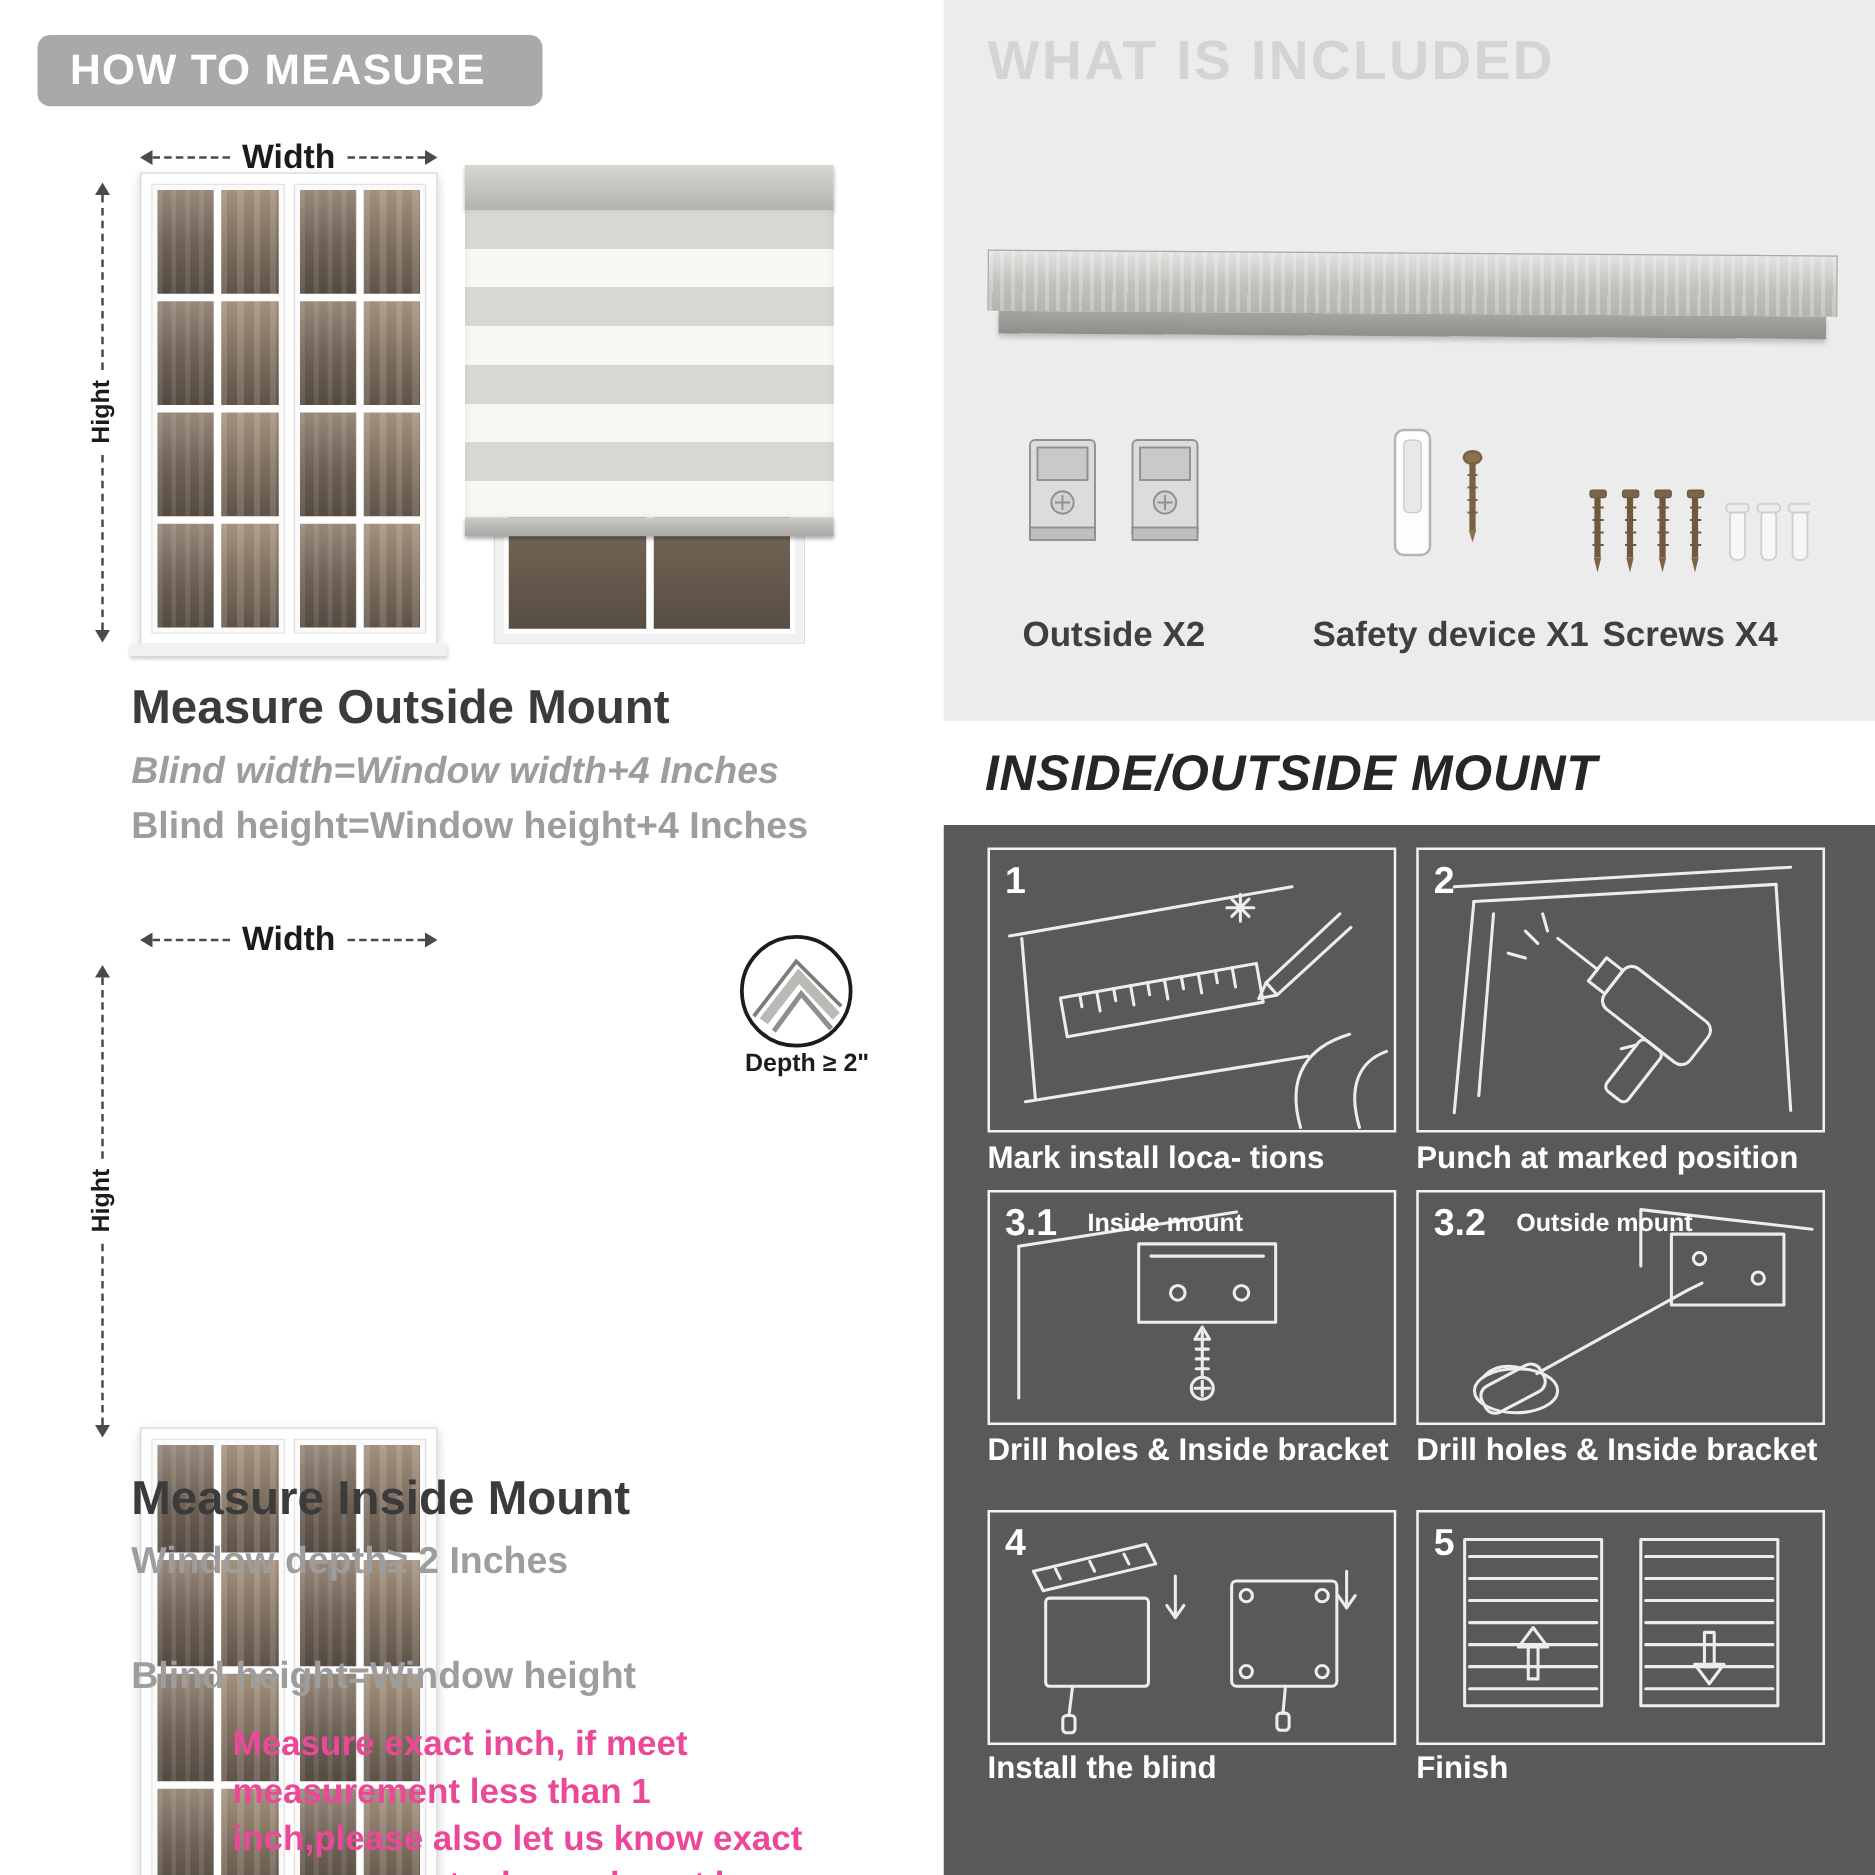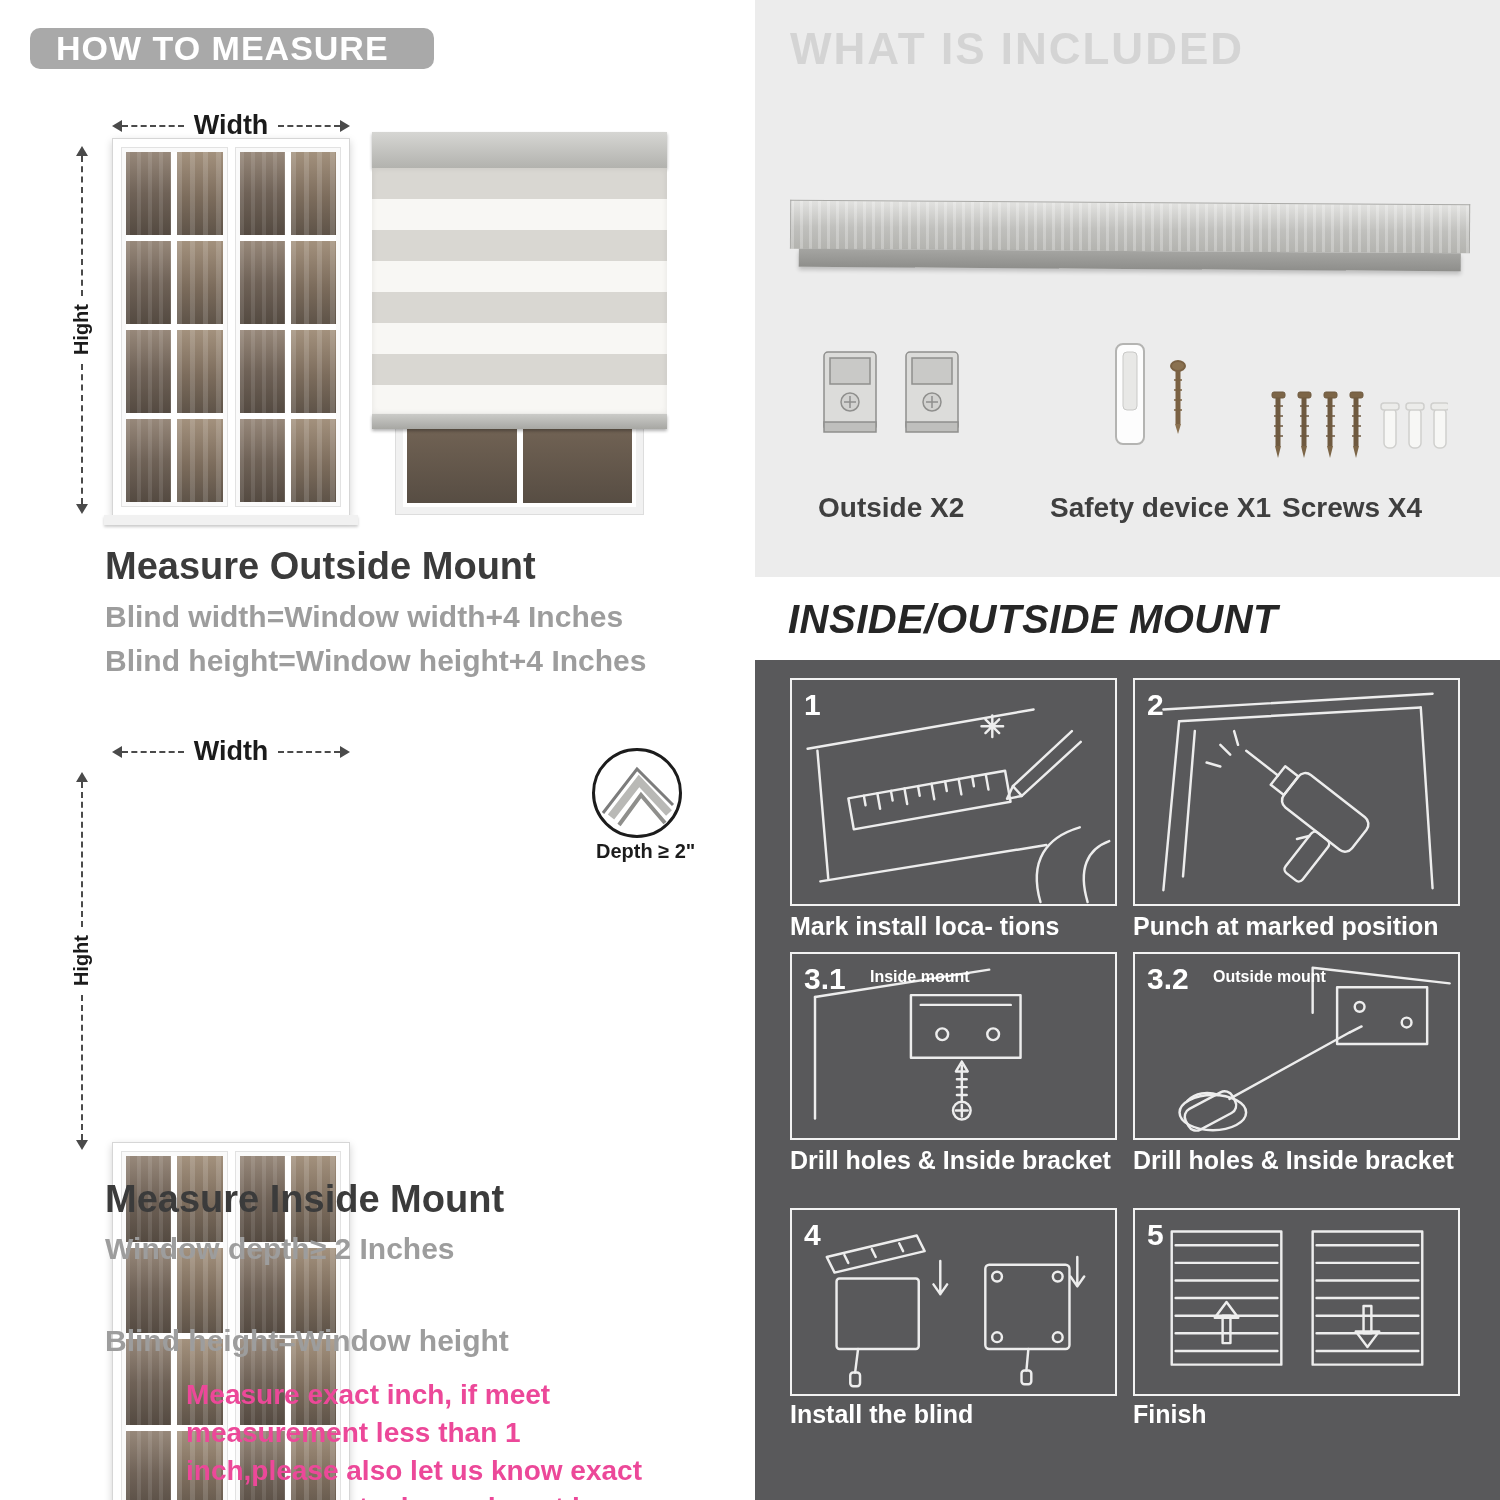--- a/index.html
+++ b/index.html
@@ -65,32 +65,32 @@
                            linear-gradient(180deg,#e2e2e0,#c0c0bd 55%,#b3b3af);}
   .ri-lip{height:18px;margin:0 9px;background:linear-gradient(180deg,#a5a5a2,#8e8e8b);box-shadow:0 3px 4px rgba(0,0,0,.2);}
   .inc-label{font-size:28px;font-weight:bold;color:#3f3f3f;}
 
   .band{background:#fff;}
   .mount-h{font-size:40px;font-weight:bold;color:#262626;letter-spacing:.5px;}
   .panel-dark{background:#59595b;}
 
   .stepbox{border:2px solid #f2f2f2;box-sizing:border-box;position:absolute;}
   .stepnum{position:absolute;top:8px;left:12px;font-size:30px;font-weight:bold;color:#fff;}
-  .stepinner{position:absolute;top:14px;left:78px;font-size:16px;font-weight:bold;color:#fff;}
+  .stepinner{position:absolute;top:14px;left:78px;font-size:20px;font-weight:bold;color:#fff;}
   .stepcap{position:absolute;font-size:25px;font-weight:bold;color:#fff;white-space:nowrap;}
 
   .lineart{position:absolute;inset:0;width:100%;height:100%;}
   .lineart *{stroke:#ededed;fill:none;stroke-width:2.5;stroke-linecap:round;stroke-linejoin:round;}
 </style>
 </head>
 <body>
 
 <div class="abs" style="inset:0;">
 
-  <div class="abs pill" style="left:30px;top:28px;width:378px;height:41px;">HOW TO MEASURE</div>
+  <div class="abs pill" style="left:30px;top:28px;width:378px;height:57px;">HOW TO MEASURE</div>
 
   <div class="abs harrow" style="left:112px;top:110px;width:238px;">
     <span class="tri-l"></span>
     <span class="dash"></span>
     <span class="lbl">Width</span>
     <span class="dash"></span>
     <span class="tri-r"></span>
   </div>
 
   <div class="abs varrow" style="left:70px;top:146px;height:368px;">
@@ -130,21 +130,21 @@
         <div class="bp"></div>
     </div>
     <div class="abs" style="left:0;right:0;top:0;">
       <div class="rail"></div>
       <div class="stripes" style="height:246px;"></div>
       <div class="brail"></div>
     </div>
   </div>
 
   <div class="abs h1" style="left:105px;top:545px;">Measure Outside Mount</div>
-  <div class="abs grayline" style="left:105px;top:600px;">Blind width=Window width+4 Inches</div>
+  <div class="abs grayline" style="left:105px;top:600px;font-style:italic;">Blind width=Window width+4 Inches</div>
   <div class="abs grayline" style="left:105px;top:644px;">Blind height=Window height+4 Inches</div>
 
   <div class="abs harrow" style="left:112px;top:736px;width:238px;">
     <span class="tri-l"></span>
     <span class="dash"></span>
     <span class="lbl">Width</span>
     <span class="dash"></span>
     <span class="tri-r"></span>
   </div>
 

